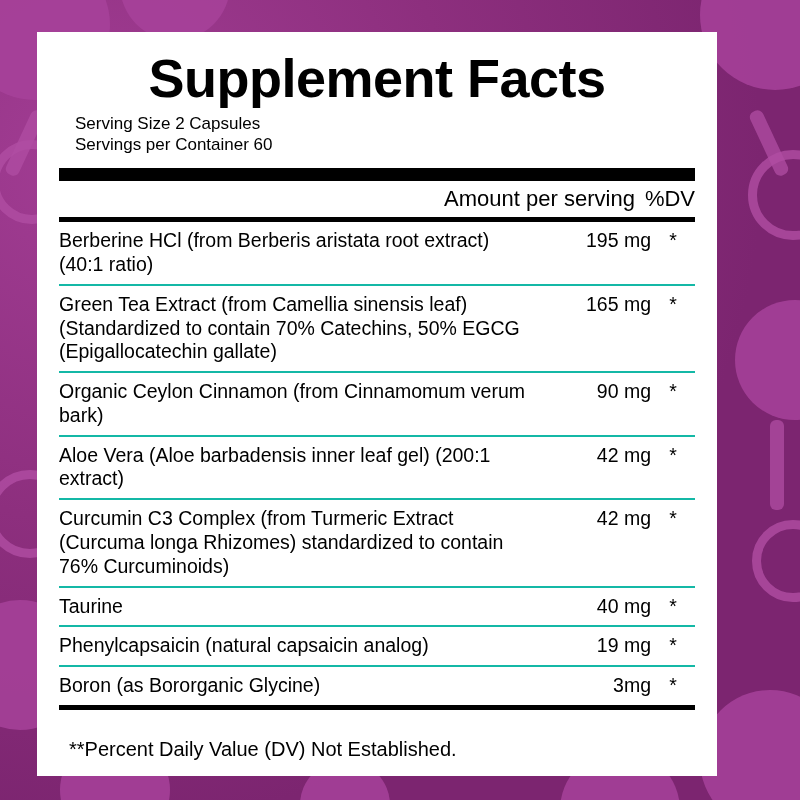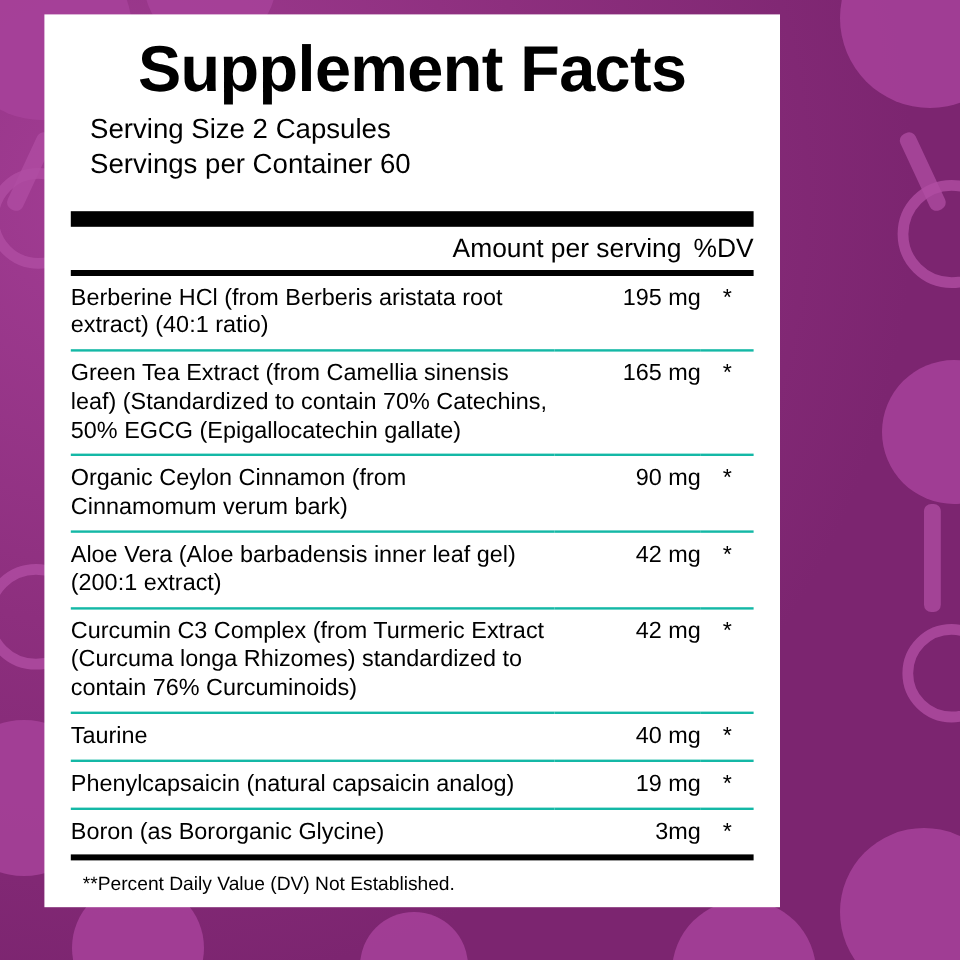--- a/index.html
+++ b/index.html
@@ -35,44 +35,44 @@
   .bg-bar {
     position: absolute;
     background: #b04ea3;
     opacity: 0.75;
     border-radius: 6px;
   }
 
   #panel {
     position: absolute;
     left: 37px;
-    top: 12px;
-    width: 613px;
+    top: 32px;
+    width: 680px;
     height: 744px;
     background: #ffffff;
     box-sizing: border-box;
     padding: 14px 22px 10px 22px;
   }
 
   .title {
     font-size: 54px;
     font-weight: bold;
     text-align: center;
     letter-spacing: -0.5px;
     color: #000;
     line-height: 1.05;
     margin: 4px 0 6px 0;
   }
 
   .serving-lines {
-    font-size: 23px;
+    font-size: 17px;
     color: #000;
     line-height: 1.28;
     padding-left: 16px;
-    margin-bottom: 24px;
+    margin-bottom: 12px;
   }
 
   .rule-thick {
     height: 13px;
     background: #000;
     margin: 2px 0 0 0;
   }
   .rule-med {
     height: 5px;
     background: #000;
@@ -113,23 +113,23 @@
     white-space: nowrap;
     padding-right: 4px;
   }
   td.dv {
     width: 44px;
     text-align: center;
     font-size: 20px;
   }
 
   .footnote {
-    font-size: 16px;
-    color: #000;
-    padding: 12px 0 0 10px;
+    font-size: 20px;
+    color: #000;
+    padding: 28px 0 0 10px;
   }
 </style>
 </head>
 <body>
 
 <div id="page">
 
   <div class="bg-deco" style="left:-40px; top:-50px; width:150px; height:150px;"></div>
   <div class="bg-deco" style="left:120px; top:-70px; width:110px; height:110px;"></div>
   <div class="bg-ring" style="left:-10px; top:140px; width:66px; height:66px;"></div>

